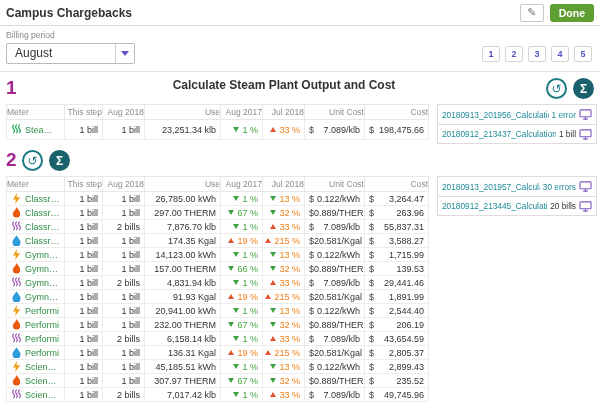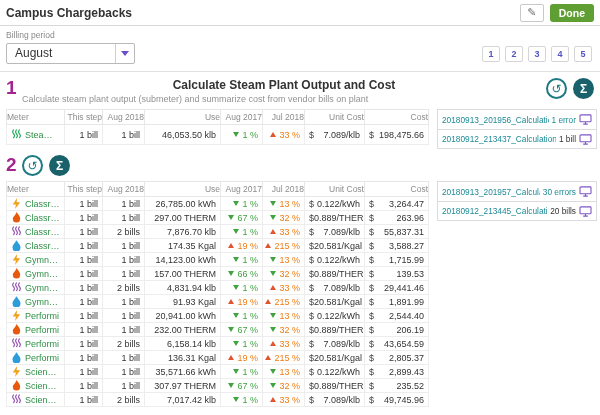--- a/index.html
+++ b/index.html
@@ -95,21 +95,20 @@
         <button class="page-btn">4</button>
         <button class="page-btn">5</button>
       </div>
   </div>
 
   <section class="section">
     <div class="sec-head">
       <div class="sec-num">1</div>
       <div class="sec-titles">
         <div class="sec-title">Calculate Steam Plant Output and Cost</div>
-        <div class="sec-sub">Calculate steam plant output (submeter) and summarize cost from vendor bills on plant</div>
       </div>
       <div class="sec-actions">
         <button class="circle-btn refresh">
             <span>↺</span>
           </button>
         <button class="circle-btn sigma">
             <span>Σ</span>
           </button>
       </div>
     </div>
@@ -144,21 +143,21 @@
                   <span class="ic">
                     <svg class="ci" viewBox="0 0 12 12">
                       <path d="M2.8 1c-1.3 1.4-1.3 2.8 0 4.2s1.3 2.8 0 4.2M6 1C4.7 2.4 4.7 3.8 6 5.2s1.3 2.8 0 4.2M9.2 1c-1.3 1.4-1.3 2.8 0 4.2s1.3 2.8 0 4.2" stroke="#27ae60" stroke-width="1.3" fill="none" stroke-linecap="round"></path>
                     </svg>
                   </span>
                   <a class="mn">Steam Pla</a>
                 </span>
               </td>
       <td>1 bill</td>
       <td>1 bill</td>
-      <td>46,053.50 klb</td>
+      <td>23,251.34 klb</td>
       <td>
                 <span class="pct">
                   <i class="tri tri-down"></i>
                   <span class="t-g">1 %</span>
                 </span>
               </td>
       <td>
                 <span class="pct">
                   <i class="tri tri-up"></i>
                   <span class="t-o">33 %</span>
@@ -715,21 +714,21 @@
                   <span class="ic">
                     <svg class="ci" viewBox="0 0 12 12">
                       <polygon points="6.5,0 2,7 5.3,7 4.5,12 10,4.6 6.2,4.6" fill="#f0a21c"></polygon>
                     </svg>
                   </span>
                   <a class="mn">Science L</a>
                 </span>
               </td>
       <td>1 bill</td>
       <td>1 bill</td>
-      <td>35,571.66 kWh</td>
+      <td>45,185.51 kWh</td>
       <td>
                 <span class="pct">
                   <i class="tri tri-down"></i>
                   <span class="t-g">1 %</span>
                 </span>
               </td>
       <td>
                 <span class="pct">
                   <i class="tri tri-down"></i>
                   <span class="t-o">13 %</span>

